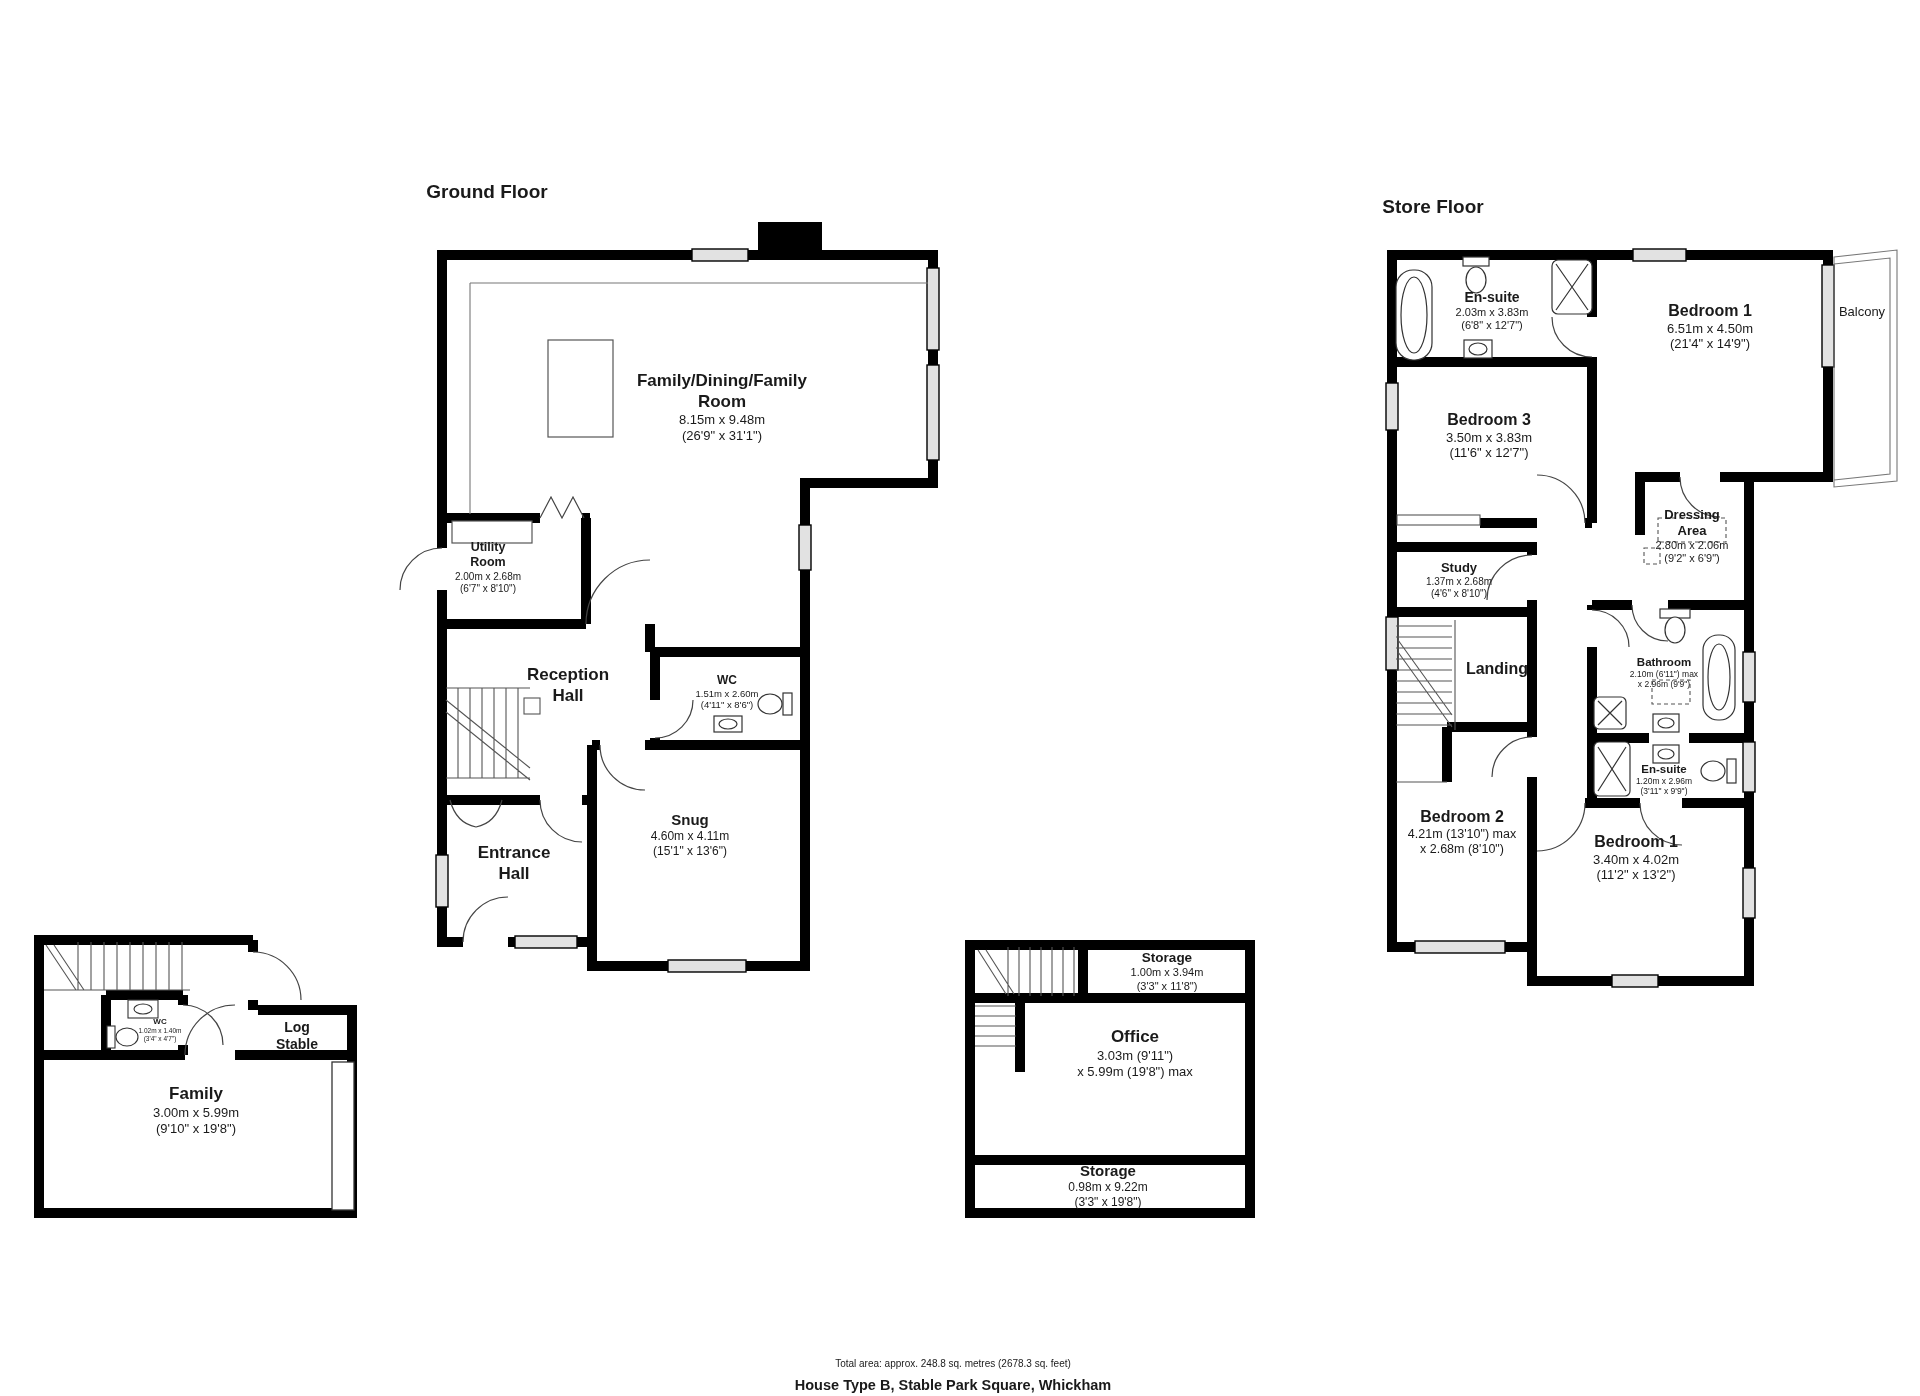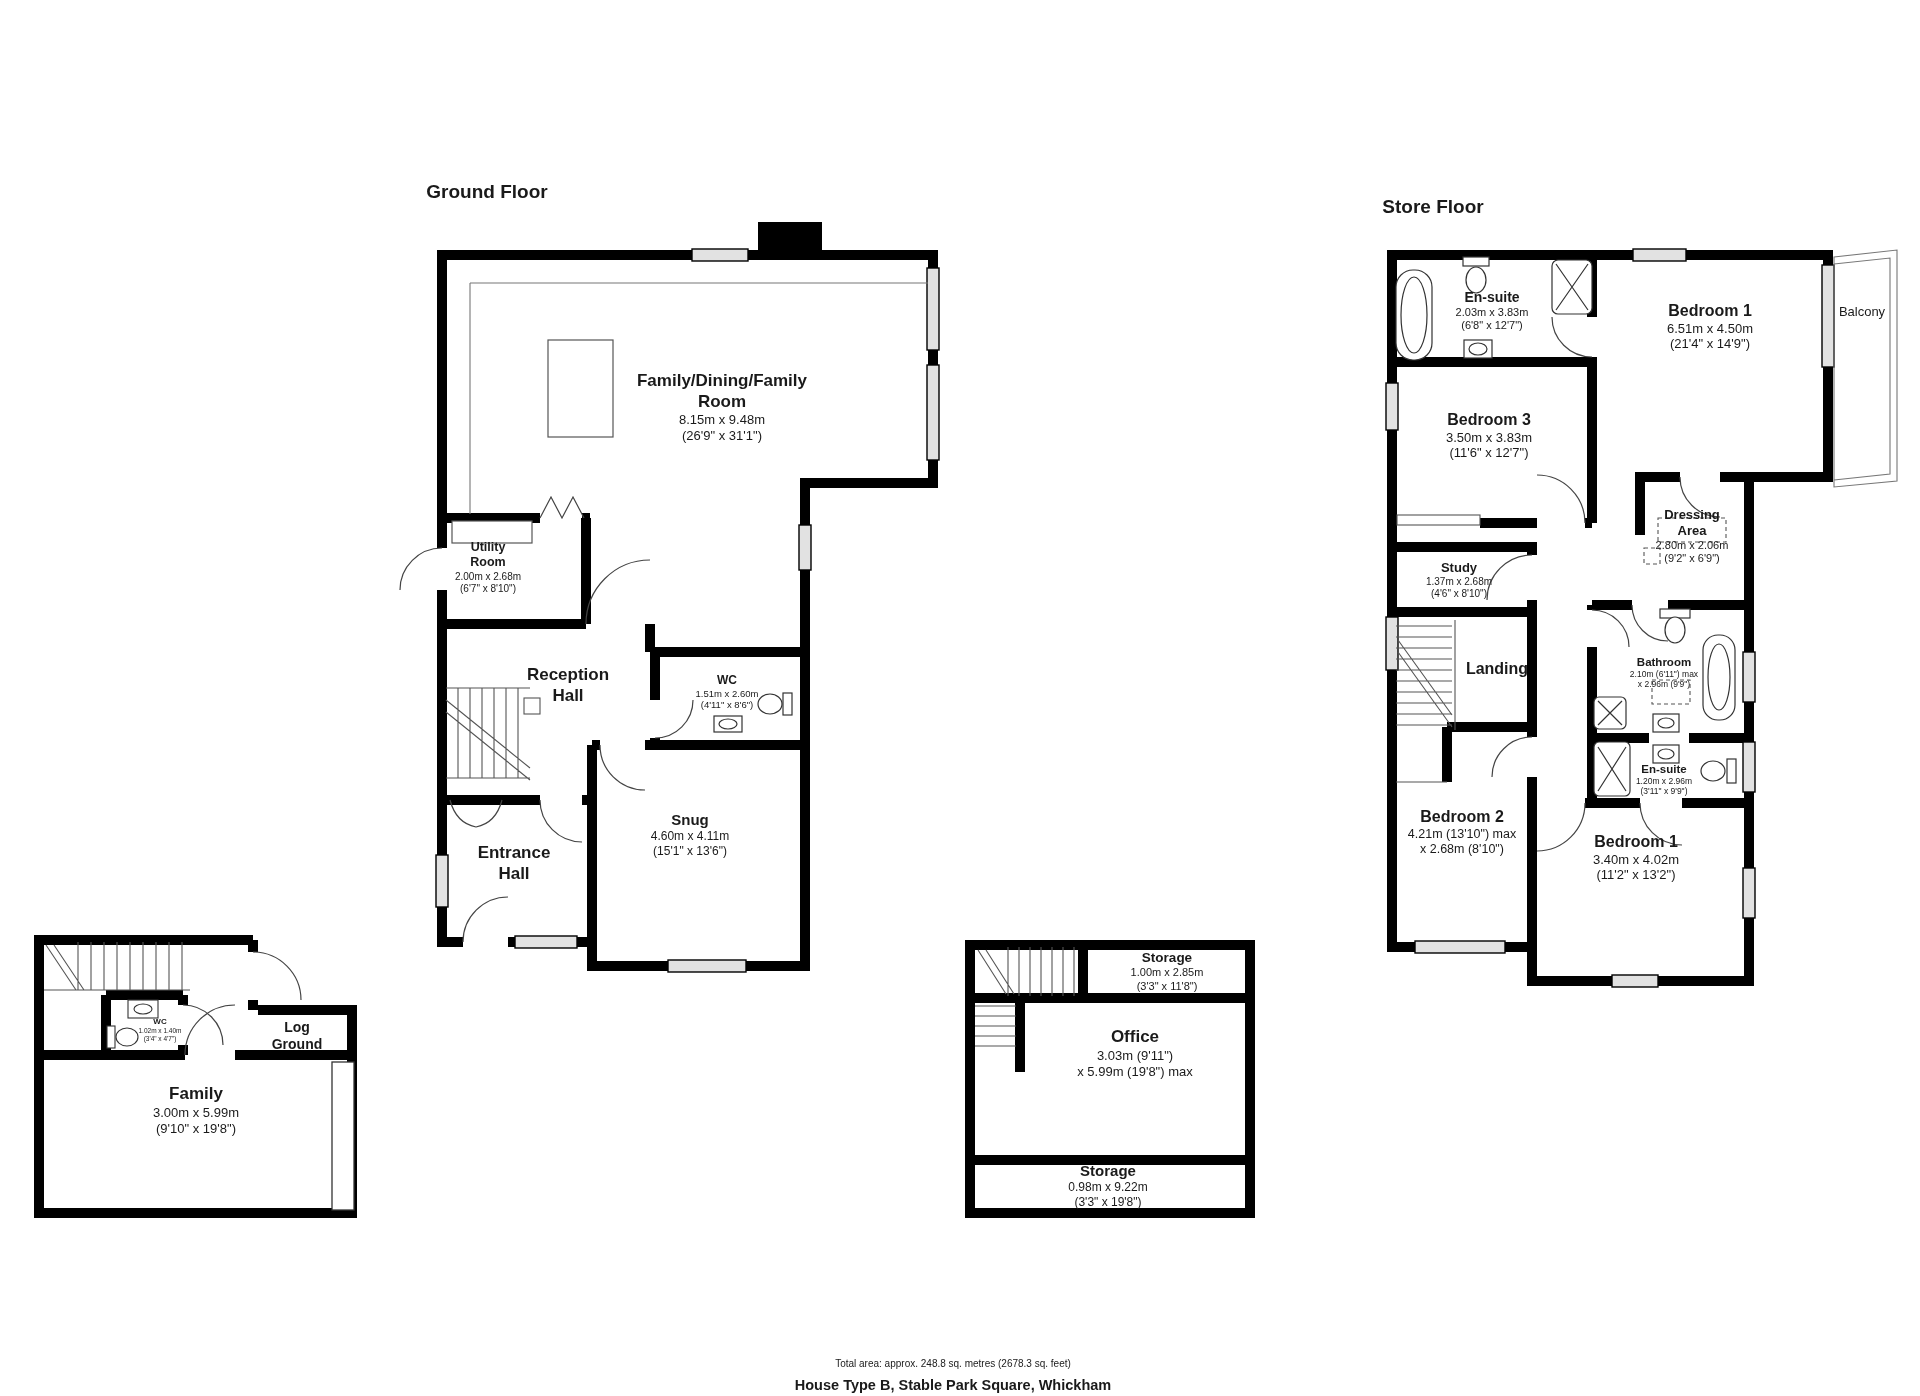--- a/index.html
+++ b/index.html
@@ -281,31 +281,31 @@
     <span class="rn">Hall</span>
   </div>
 
   <div class="room-label" style="left:196px;top:1110px;--n:17px;--d:13px">
     <span class="rn">Family</span>
     <span class="rd">3.00m x 5.99m</span>
     <span class="rd">(9'10" x 19'8")</span>
   </div>
   <div class="room-label" style="left:297px;top:1036px;--n:14px">
     <span class="rn">Log</span>
-    <span class="rn">Ground</span>
+    <span class="rn">Stable</span>
   </div>
   <div class="room-label" style="left:160px;top:1030px;--n:8px;--d:6.5px">
     <span class="rn">WC</span>
     <span class="rd">1.02m x 1.40m</span>
     <span class="rd">(3'4" x 4'7")</span>
   </div>
 
   <div class="room-label" style="left:1167px;top:972px;--n:13.5px;--d:11px">
     <span class="rn">Storage</span>
-    <span class="rd">1.00m x 2.85m</span>
+    <span class="rd">1.00m x 3.94m</span>
     <span class="rd">(3'3" x 11'8")</span>
   </div>
   <div class="room-label" style="left:1135px;top:1053px;--n:17px;--d:13px">
     <span class="rn">Office</span>
     <span class="rd">3.03m (9'11")</span>
     <span class="rd">x 5.99m (19'8") max</span>
   </div>
   <div class="room-label" style="left:1108px;top:1186px;--n:15px;--d:12px">
     <span class="rn">Storage</span>
     <span class="rd">0.98m x 9.22m</span>

